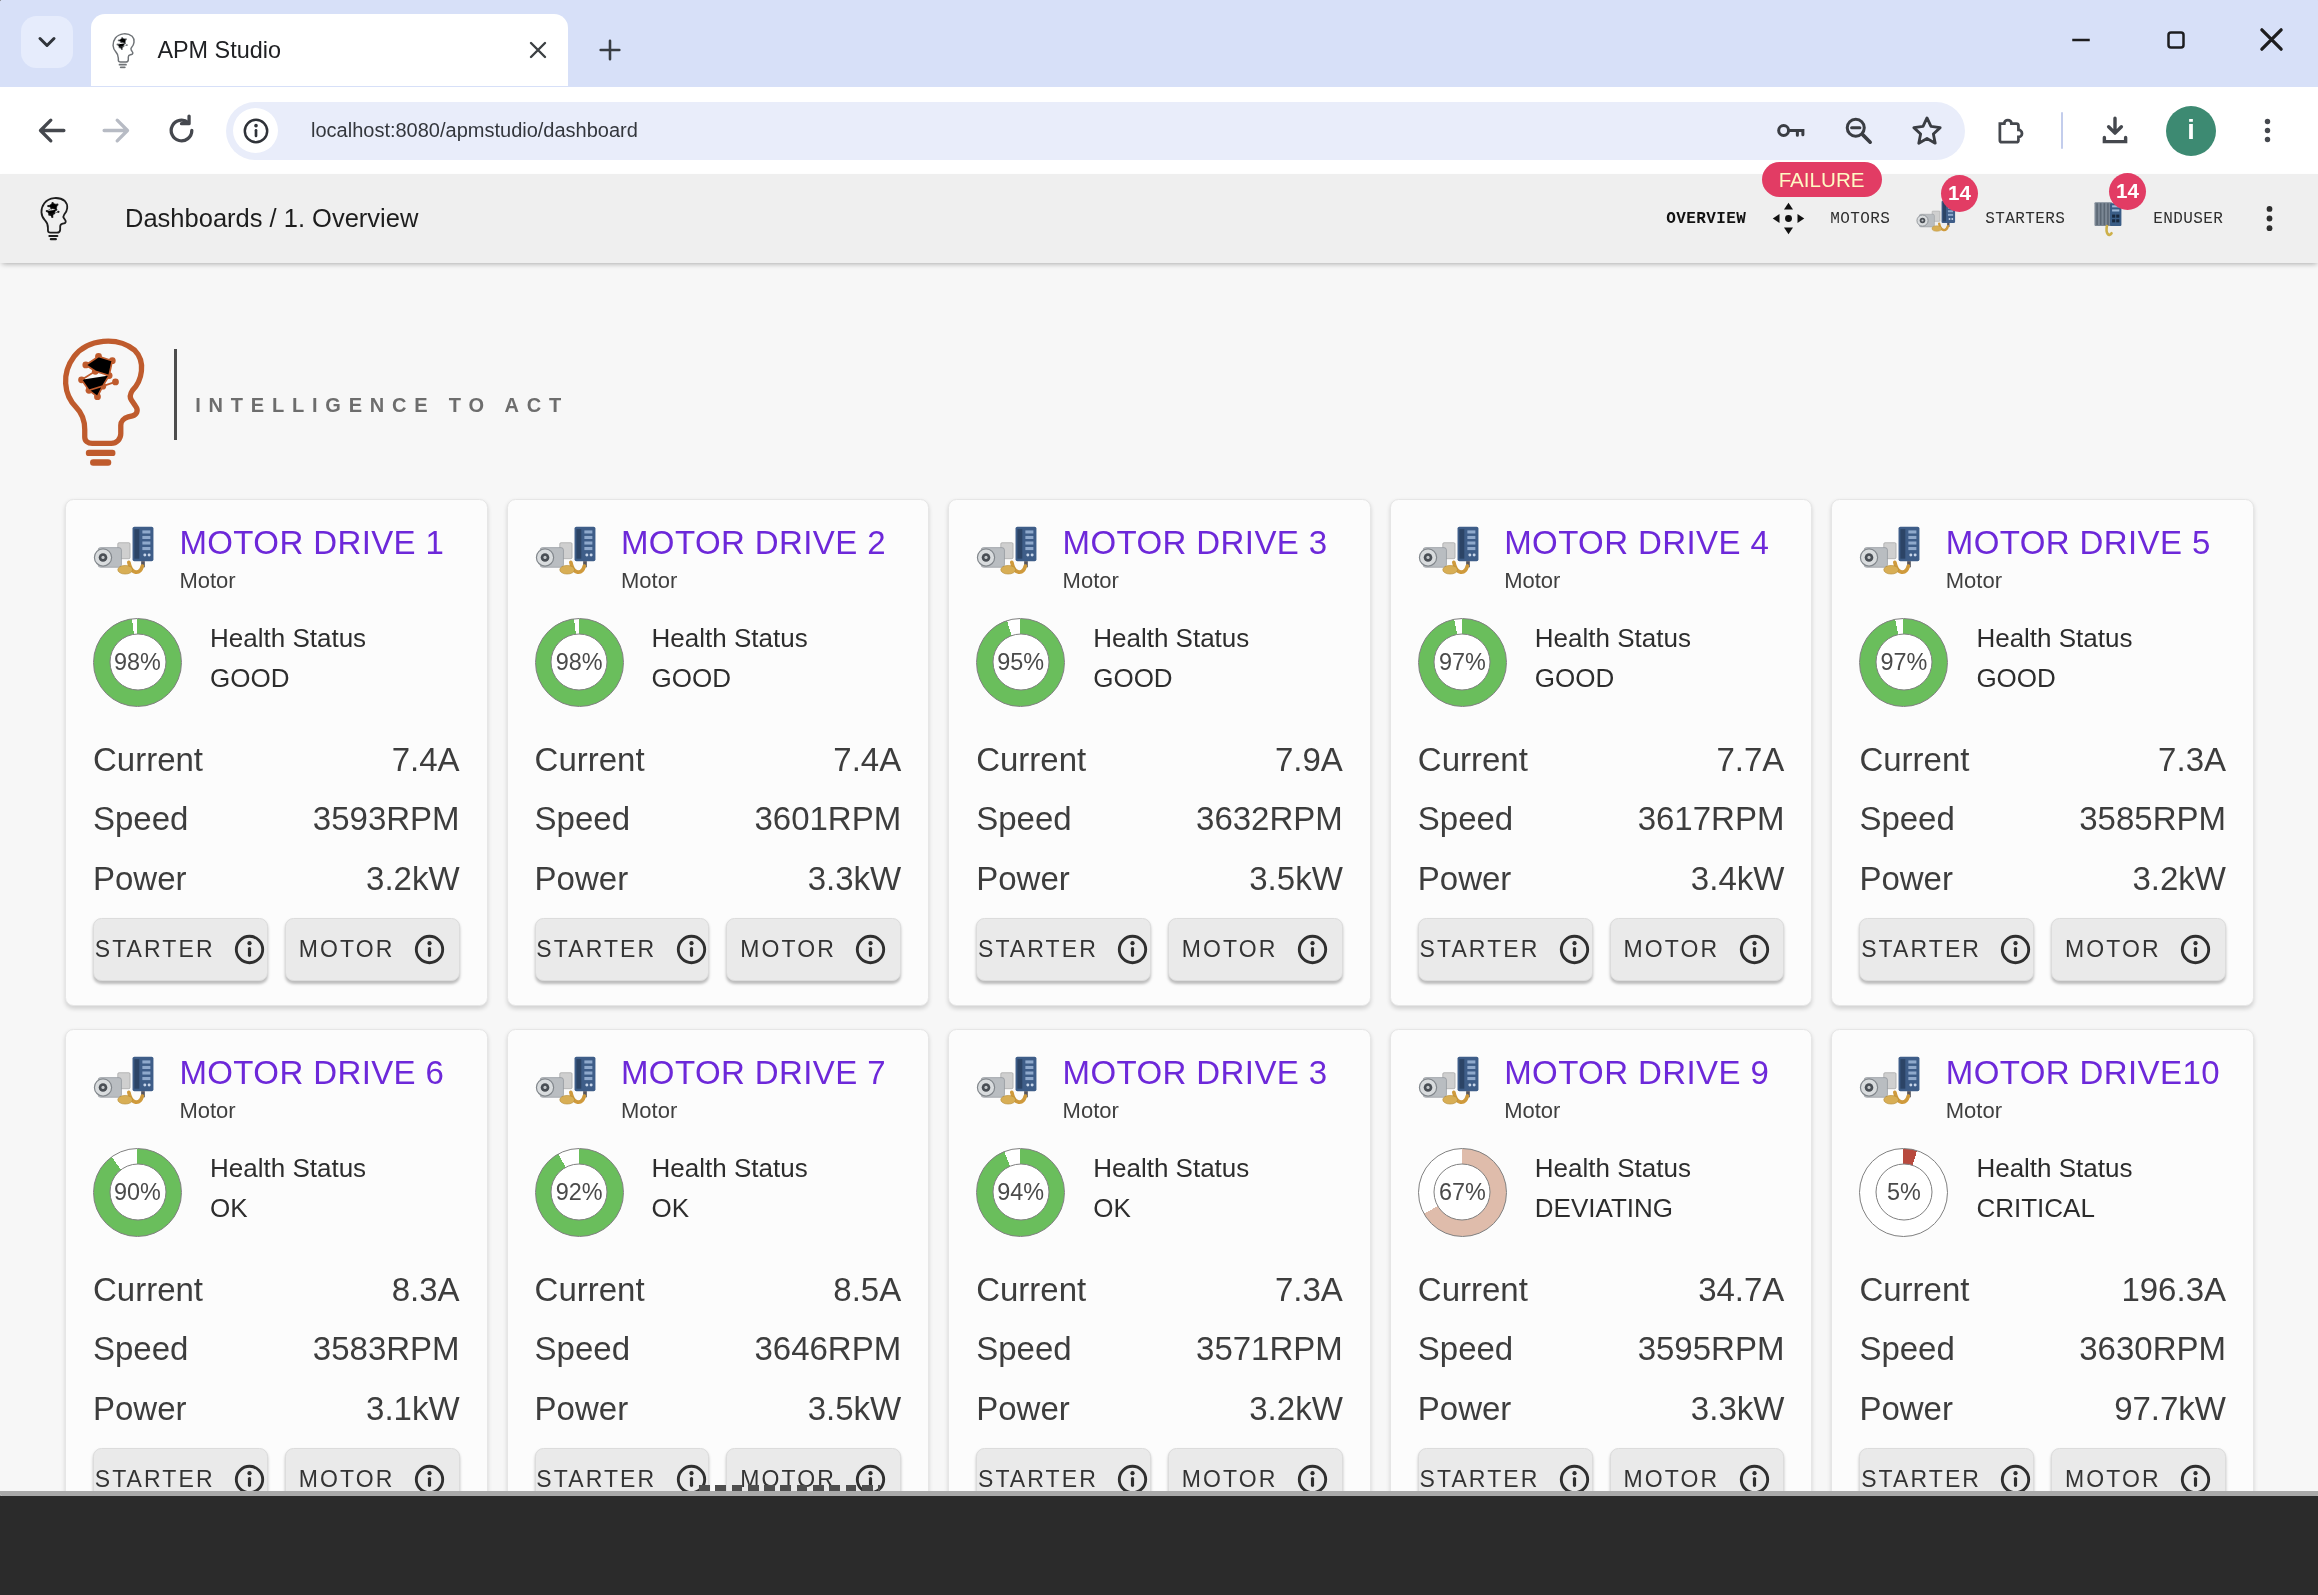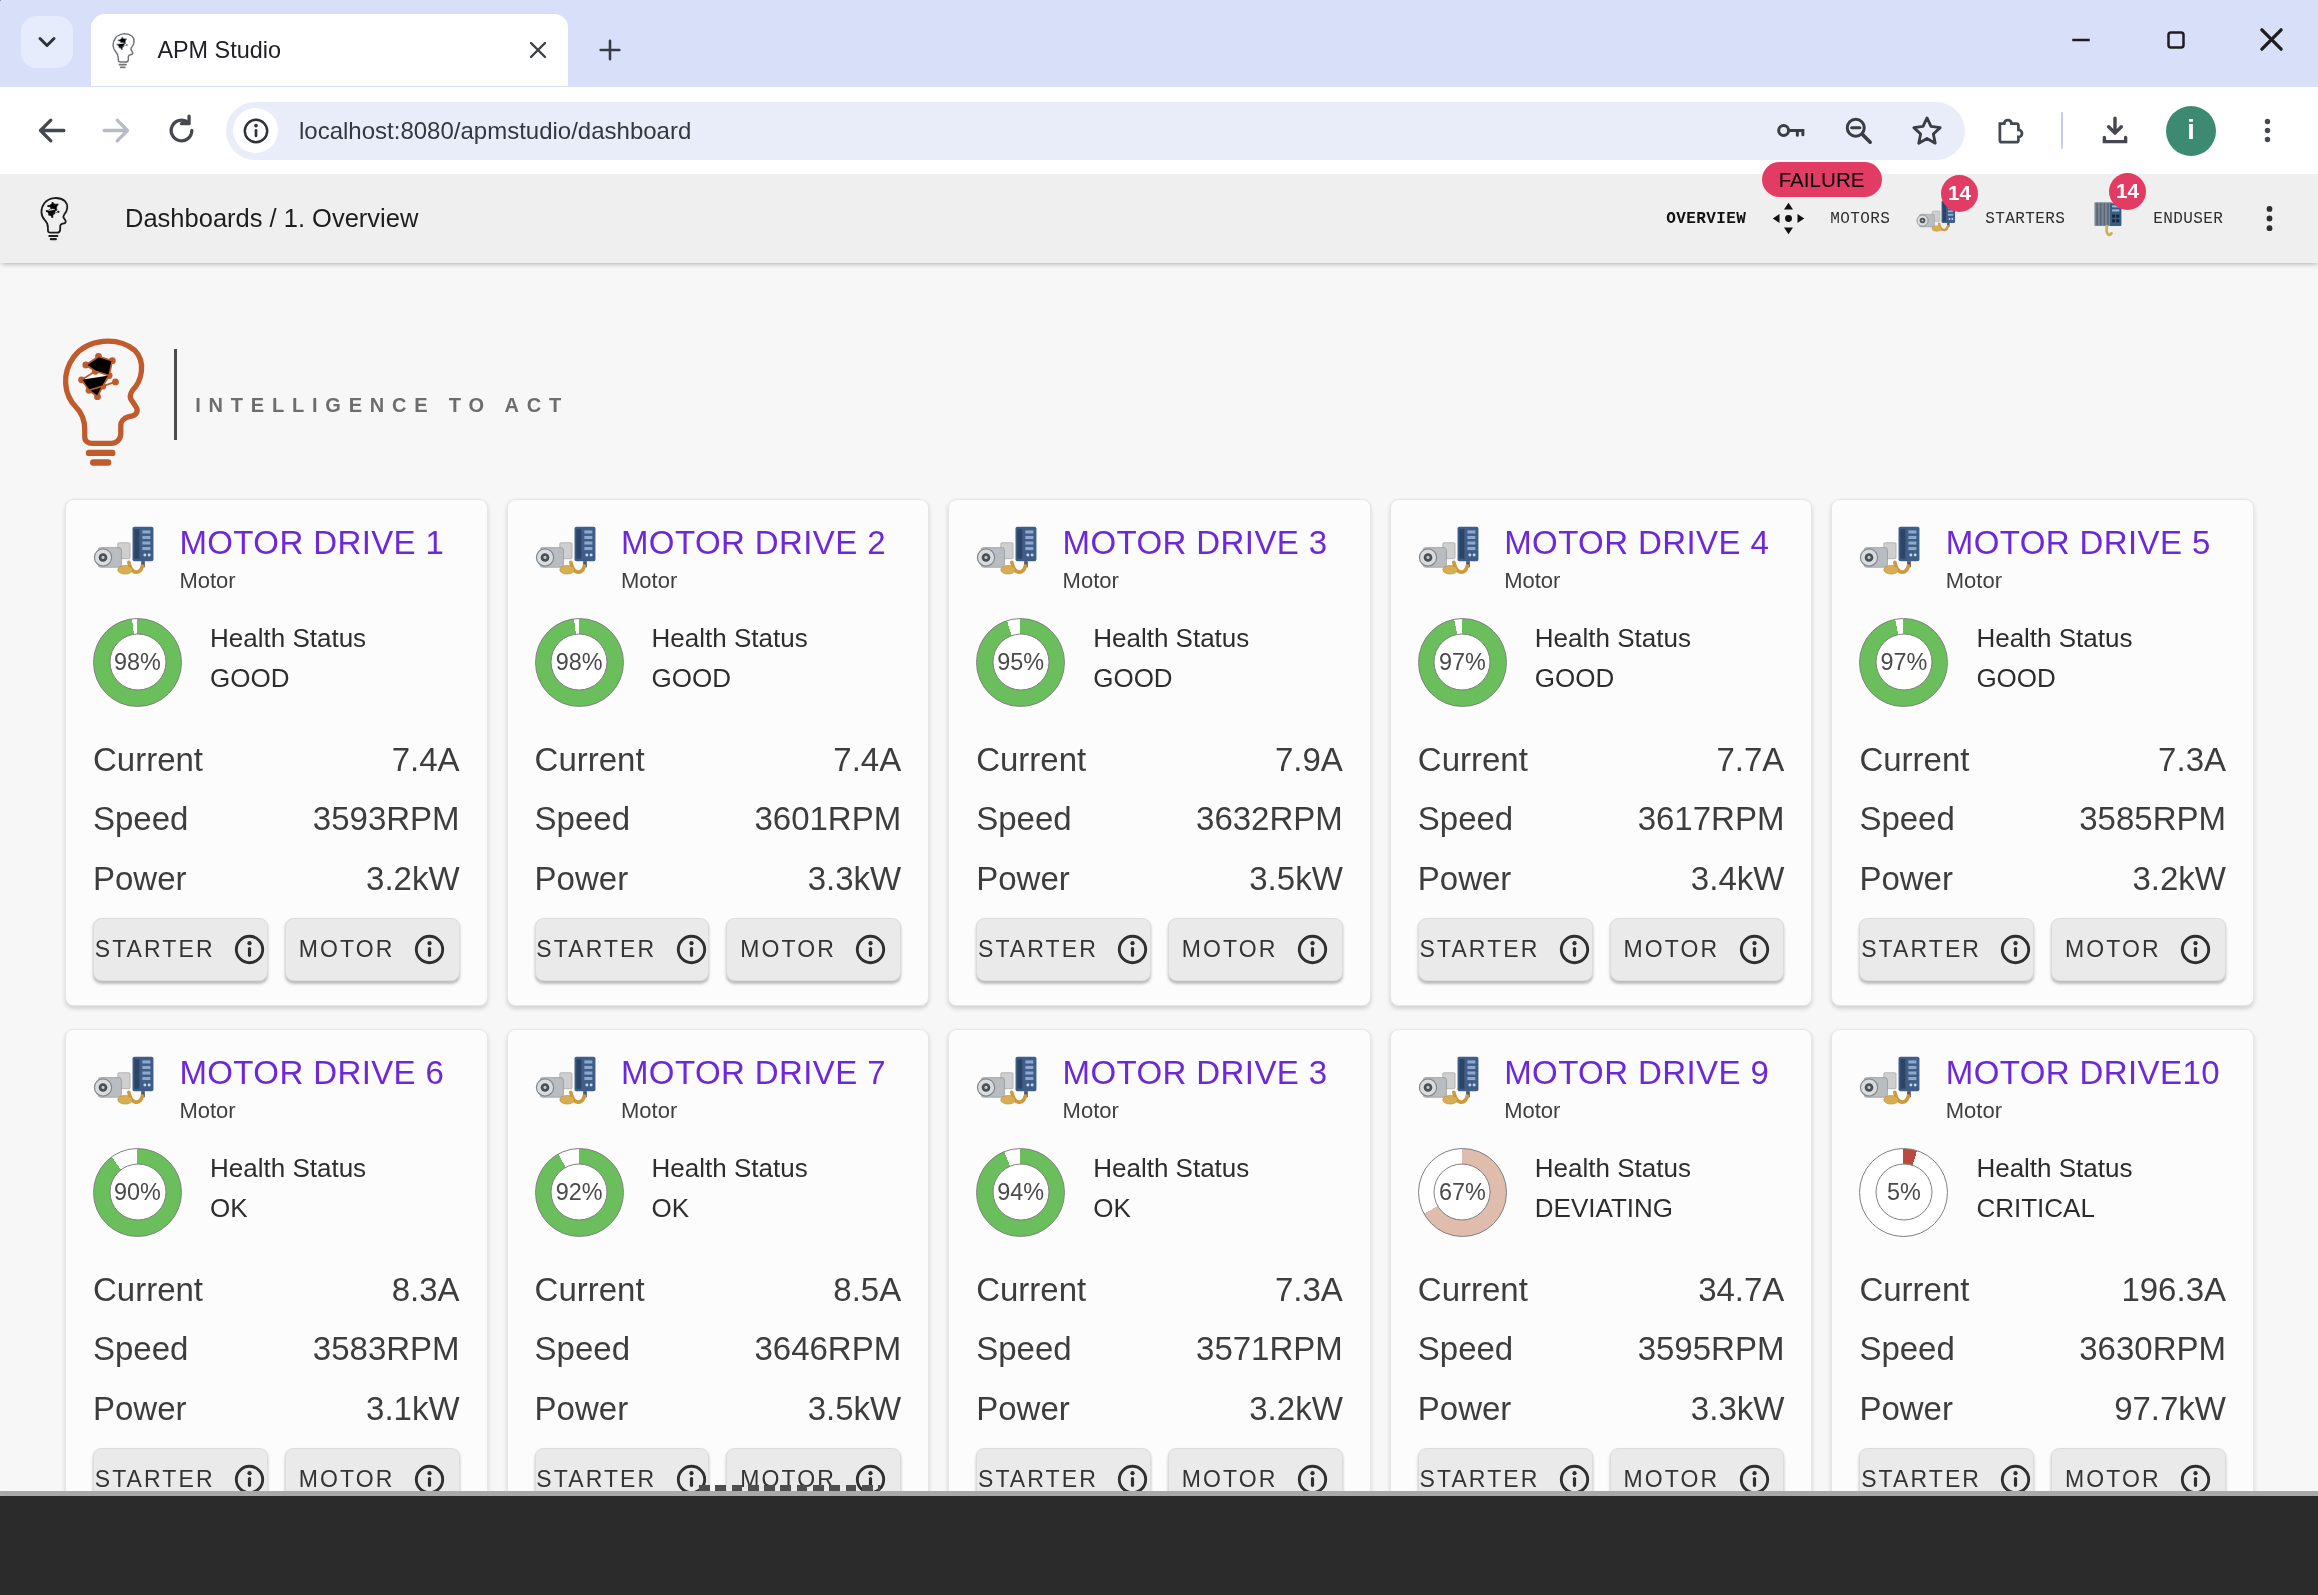--- a/index.html
+++ b/index.html
@@ -19,36 +19,36 @@
            display:flex;align-items:center;justify-content:center;color:#383c42;}
   .win-controls{position:absolute;right:21px;top:12.8px;display:flex;gap:41px;align-items:center;color:#1d1d1f;}
   .win-btn{width:54px;height:54px;display:flex;align-items:center;justify-content:center;}
   
   .toolbar{height:87px;background:#ffffff;display:flex;align-items:center;padding:0 24px;gap:10px;flex:0 0 auto;}
   .nav-ico{width:55px;height:55px;border-radius:50%;display:flex;align-items:center;justify-content:center;color:#45484e;flex:0 0 auto;}
   .nav-ico.disabled{color:#b7bbc4;}
   .urlbar{flex:1;height:58px;background:#e9edfa;border-radius:31px;display:flex;align-items:center;
           padding:0 18.4px 0 7px;margin:0 7px;min-width:0;}
   .url-info{width:45px;height:45px;border-radius:50%;background:#ffffff;display:flex;align-items:center;justify-content:center;color:#2f3238;flex:0 0 auto;}
-  .url-text{font-size:24px;color:#34373d;margin-left:21px;flex:1;white-space:nowrap;overflow:hidden;}
+  .url-text{font-size:20px;color:#34373d;margin-left:33px;flex:1;white-space:nowrap;overflow:hidden;}
   .pill-ico{width:40px;height:40px;display:flex;align-items:center;justify-content:center;color:#3a3d43;margin-left:28px;flex:0 0 auto;}
   .tb-right{display:flex;align-items:center;gap:24px;flex:0 0 auto;}
   .tb-divider{width:2.1px;height:37px;background:#c3cdec;border-radius:1.4px;}
   .avatar{width:50px;height:50px;border-radius:50%;background:#3d8a72;color:#fff;font-size:27px;font-weight:700;
           display:flex;align-items:center;justify-content:center;}
   
   .appbar{height:89px;background:#efefef;display:flex;align-items:center;padding:0 33px 0 37px;
           box-shadow:0 3.5px 5.7px -2.1px rgba(0,0,0,.35);position:relative;z-index:5;flex:0 0 auto;}
   .appbar .head-ico{color:#1e1e1e;margin-right:51px;}
   .breadcrumb{font-size:25.5px;color:#1d1d1d;}
   .appnav{margin-left:auto;display:flex;align-items:center;gap:25.5px;}
   .appnav-label{font-size:16px;color:#2e2e2e;letter-spacing:0.4px;white-space:nowrap;font-family:Liberation Mono, monospace;}
   .appnav-label.bold{font-weight:700;color:#111;}
   .badge-wrap{position:relative;display:flex;align-items:center;}
-  .pill-badge{position:absolute;left:-10px;top:-40px;background:#e23c64;color:#000000;font-size:20.6px;
+  .pill-badge{position:absolute;left:-10px;top:-40px;background:#e23c64;color:#fef9c3;font-size:20.6px;
               padding:5.7px 17px;border-radius:23px;white-space:nowrap;}
   .num-badge{position:absolute;right:-18.4px;top:-24px;width:37px;height:37px;border-radius:50%;background:#e23c64;
              color:#fff;font-size:20.6px;font-weight:700;display:flex;align-items:center;justify-content:center;}
   .kebab{color:#2e2e2e;margin-left:4.3px;}
   
   .content{flex:1;background:#f7f7f7;position:relative;overflow:hidden;}
   .brand{display:flex;align-items:center;margin:71px 0 0 54px;height:135px;}
   .brand .head-ico{color:#bf5b2d;}
   .brand-divider{width:2.8px;height:91px;background:#4d4d4d;margin:0 18.4px 14px 14px;}
   .brand-text .line1{font-size:68px;font-weight:700;letter-spacing:-1.4px;line-height:1;}

